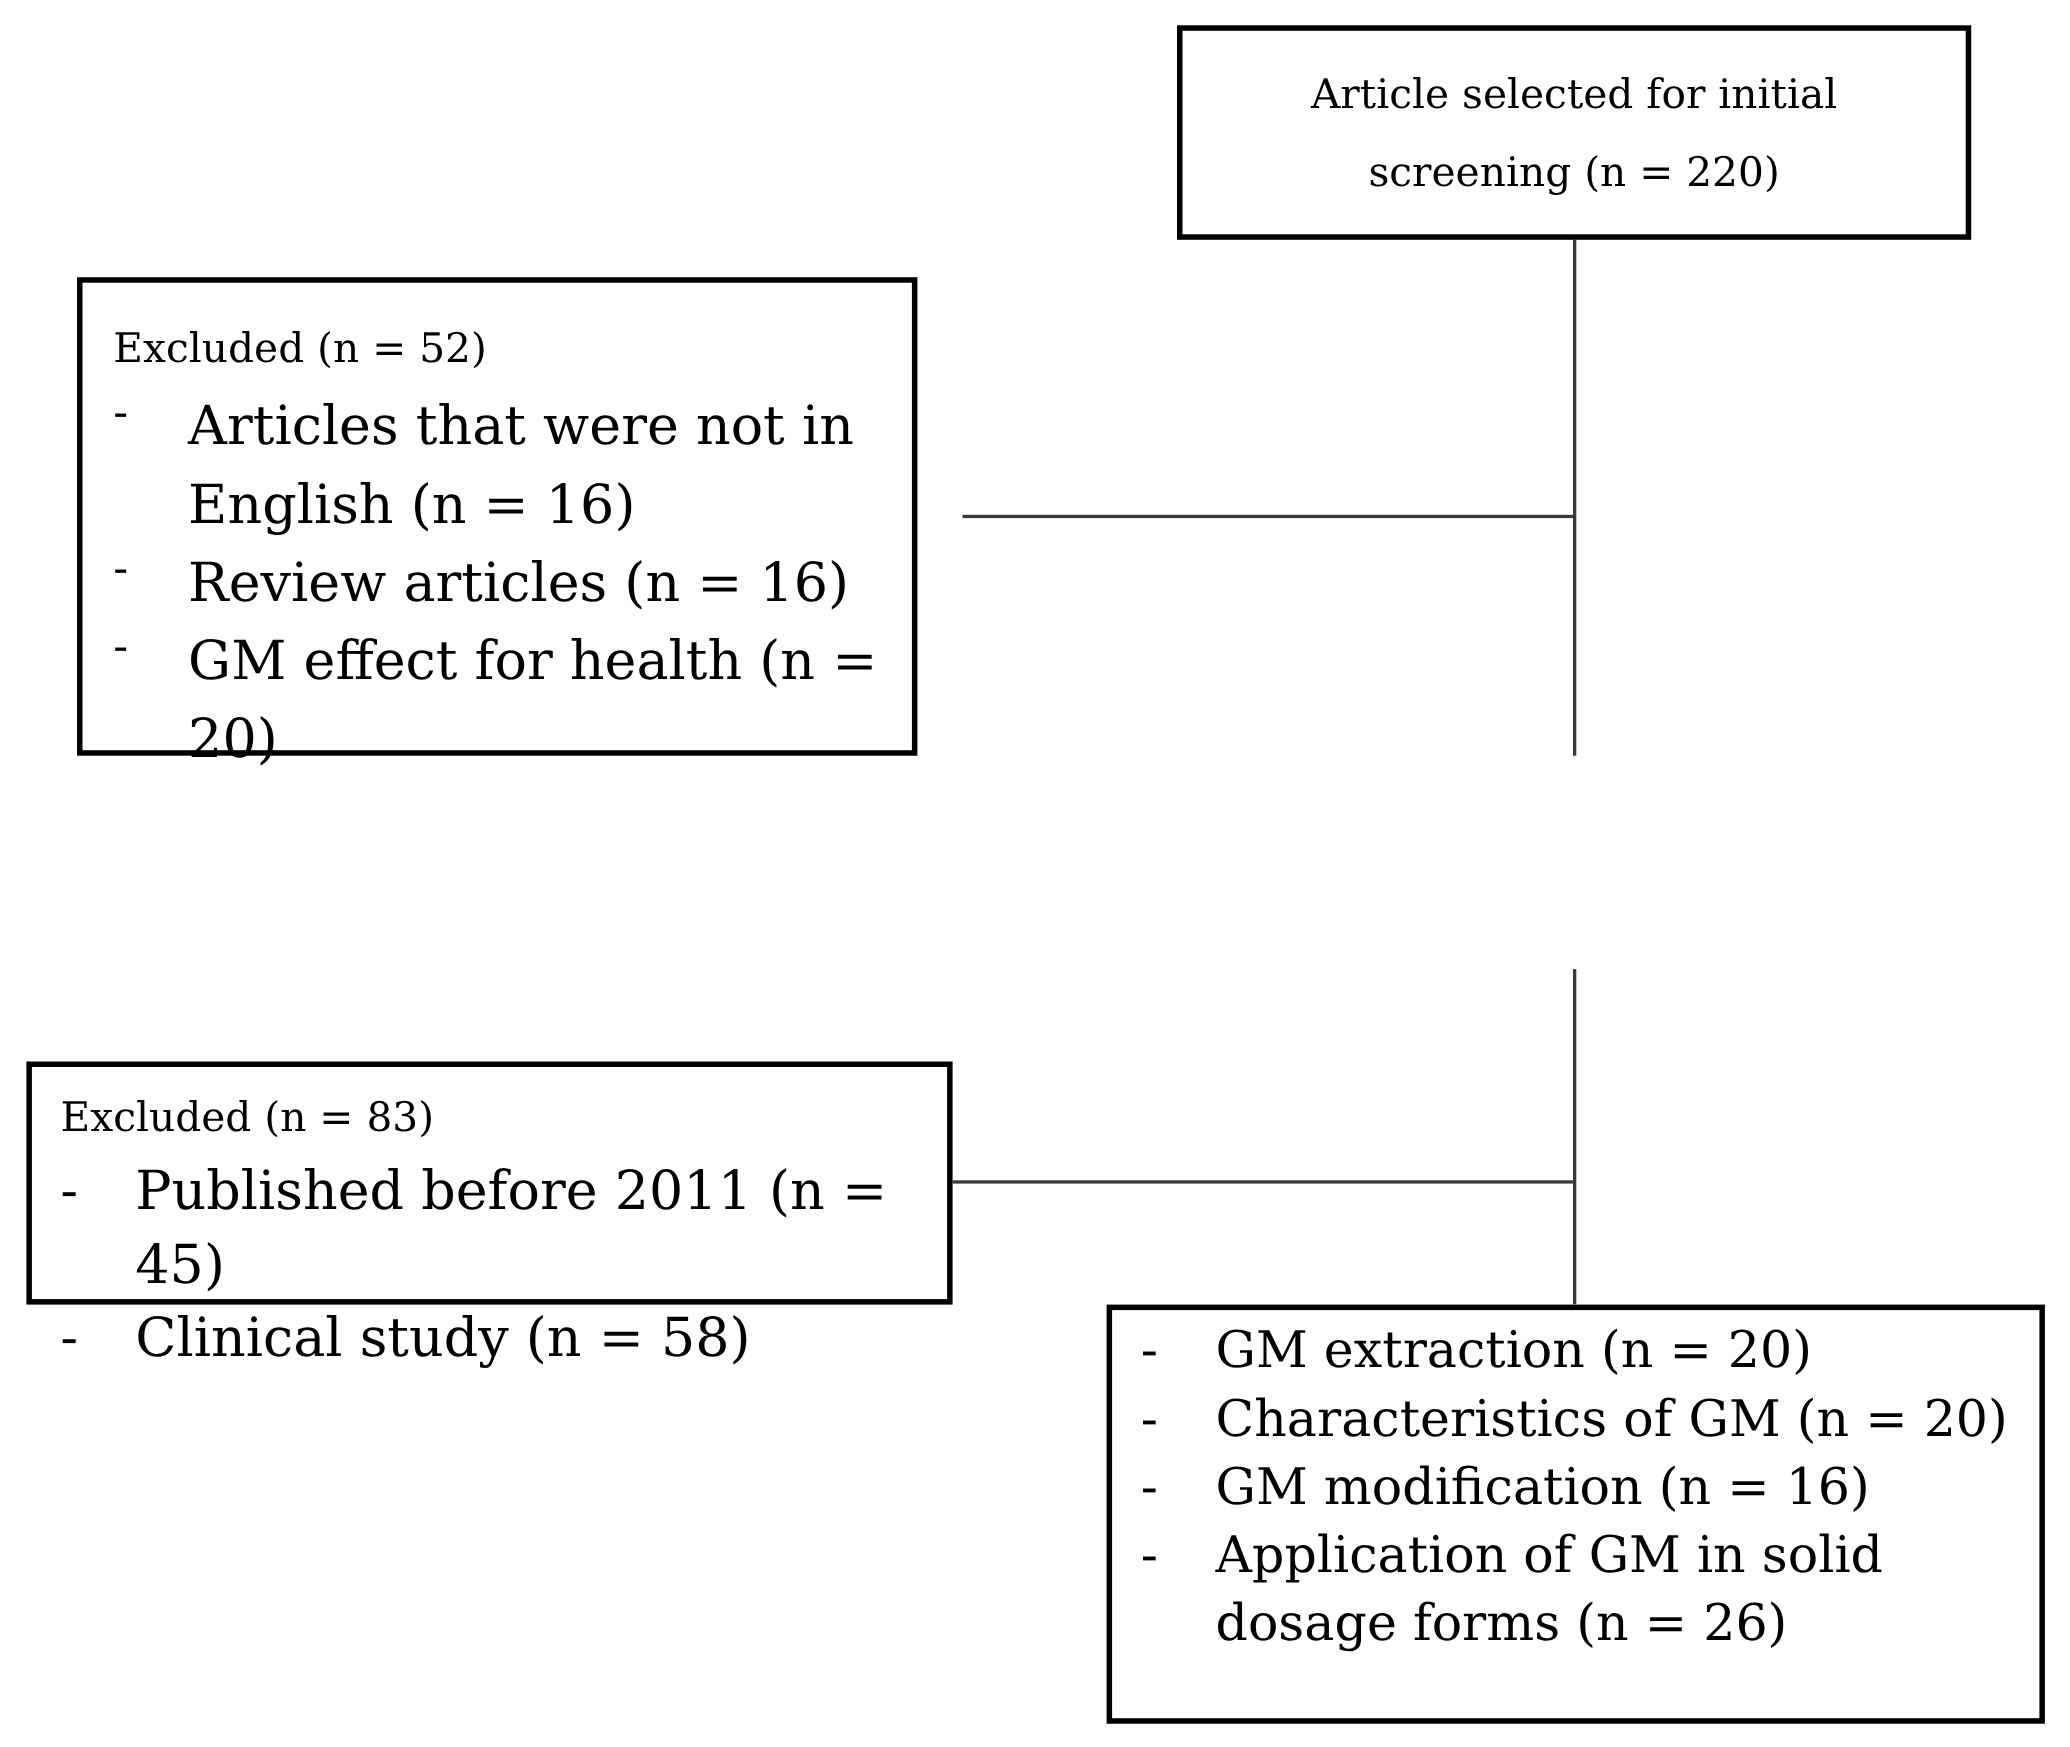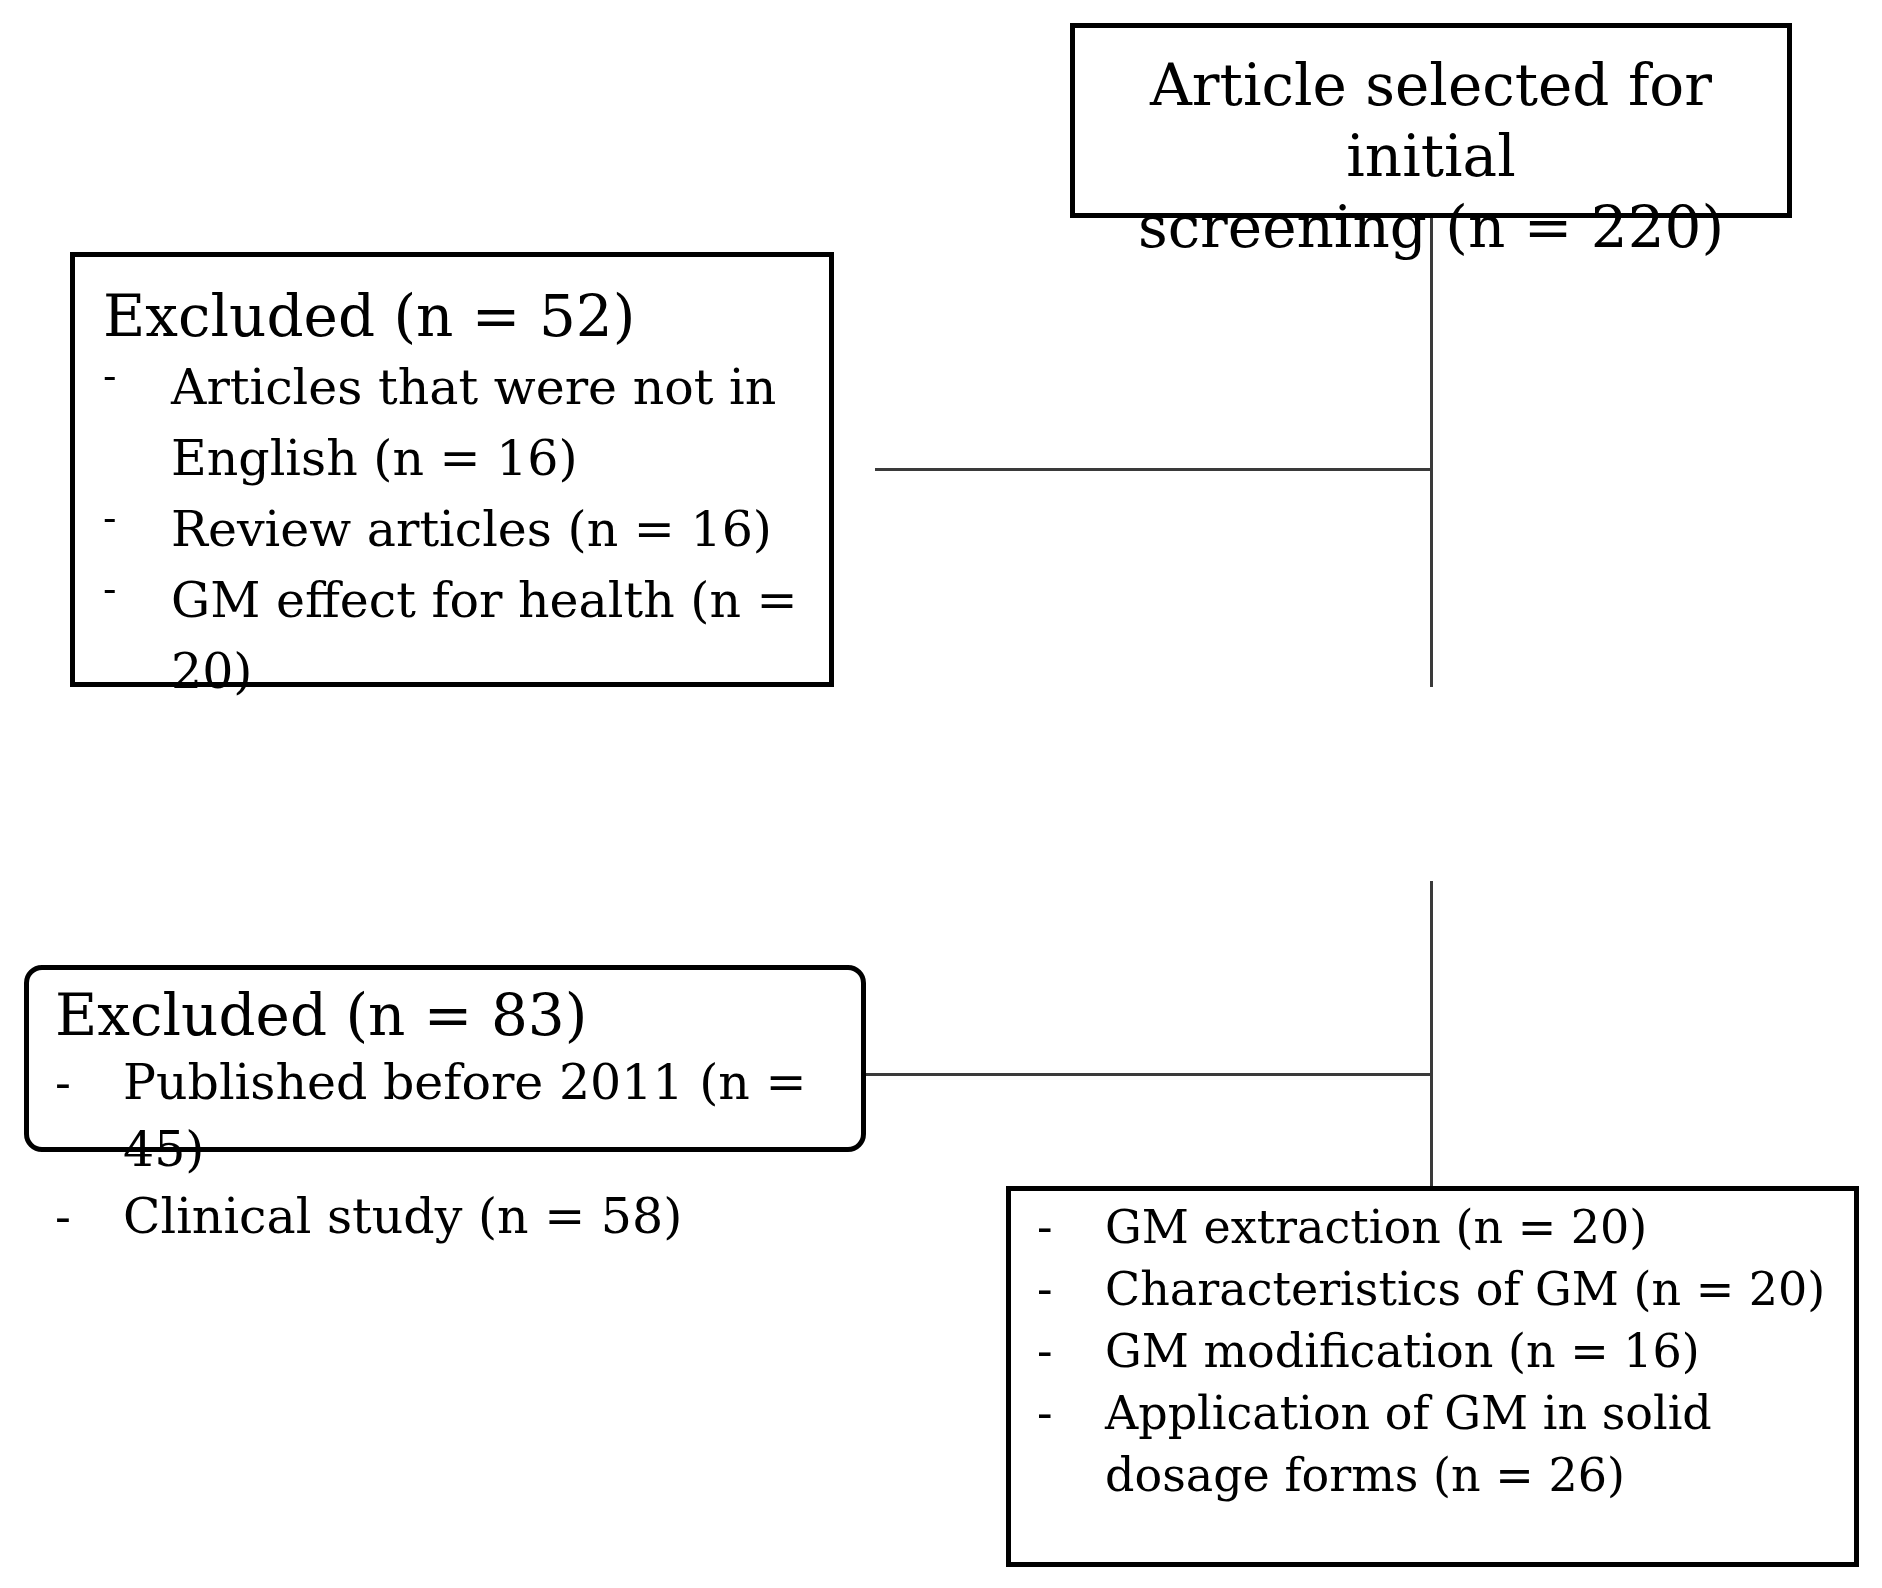--- a/index.html
+++ b/index.html
@@ -12,21 +12,21 @@
     color: #000000;
   }
   .box {
     position: absolute;
     background: #ffffff;
     border: 5px solid #000000;
     box-sizing: border-box;
   }
   .title {
     white-space: pre-line;
-    font-size: 58px;
+    font-size: 37px;
     line-height: 71px;
   }
   .title.center { text-align: center; }
   .item {
     display: flex;
     align-items: flex-start;
   }
   .marker {
     flex: 0 0 68px;
     font-size: 47px;
@@ -35,21 +35,21 @@
   .item-text {
     flex: 1 1 auto;
     white-space: pre-line;
     font-size: 49px;
     line-height: 71px;
   }
   
   #node-initial-screening   { left: 1070px; top: 23px;   width: 722px; height: 195px; padding-top: 22px; }
   #node-excluded-1          { left: 70px;   top: 252px;  width: 764px; height: 435px; padding: 24px 14px 0 28px; }
   #node-after-screening     { left: 1063px; top: 687px;  width: 730px; height: 195px; padding-top: 22px; }
-  #node-excluded-2          { left: 24px;   top: 965px;  width: 842px; height: 187px; padding: 12px 10px 0 26px; border-radius: 18px; }
+  #node-excluded-2          { left: 24px;   top: 965px;  width: 842px; height: 221px; padding: 12px 10px 0 26px; }
   #node-final-included      { left: 1006px; top: 1186px; width: 853px; height: 381px; padding: 5px 10px 0 26px; }
   #node-excluded-2 .title, #node-excluded-2 .marker, #node-excluded-2 .item-text { line-height: 67px; }
   #node-final-included .title, #node-final-included .marker, #node-final-included .item-text { font-size: 46px; line-height: 62px; }
   #node-excluded-1 .marker {
     transform: translateY(-0.30em);
     font-size: 40px;
   }
   
   .connector { position: absolute; background: #3a3a3a; }
   #connector-top-to-mid   { left: 1430px; top: 217px;  width: 3px;   height: 470px; }

